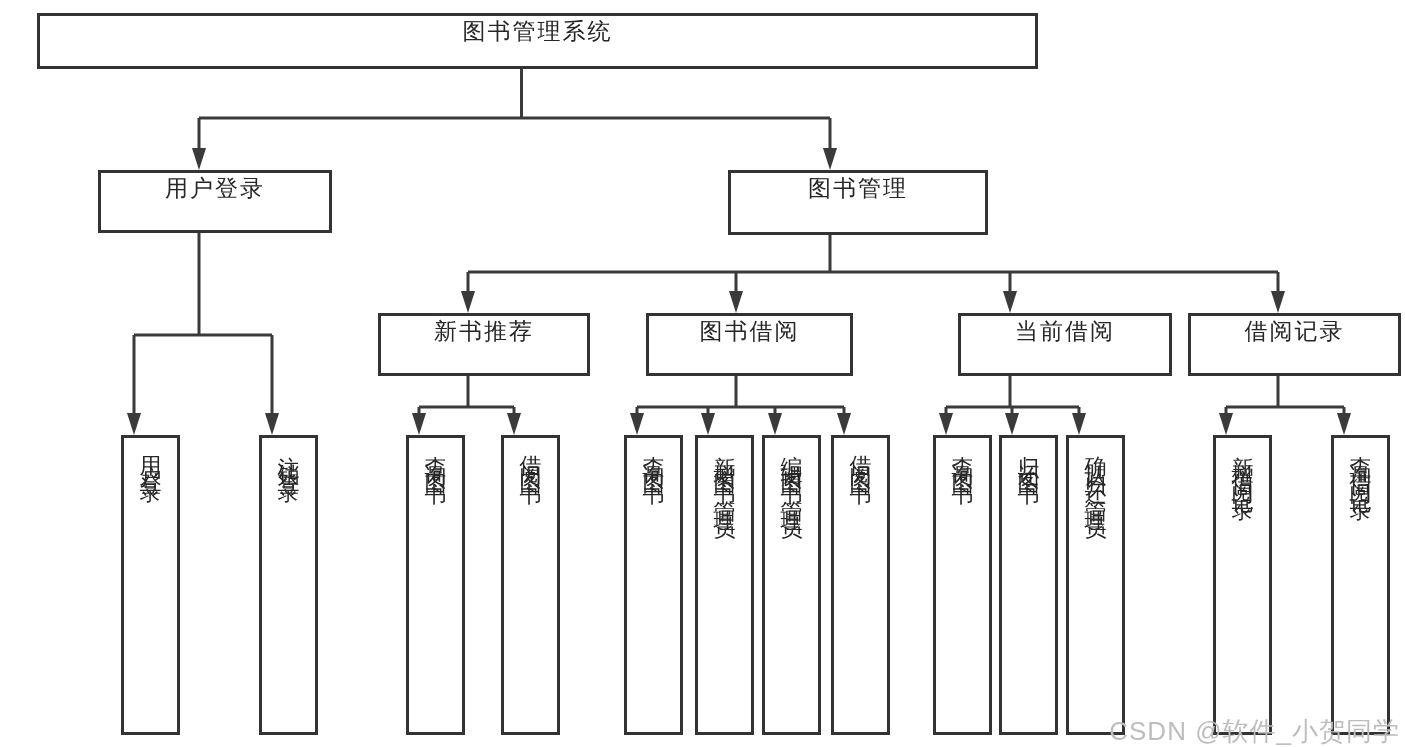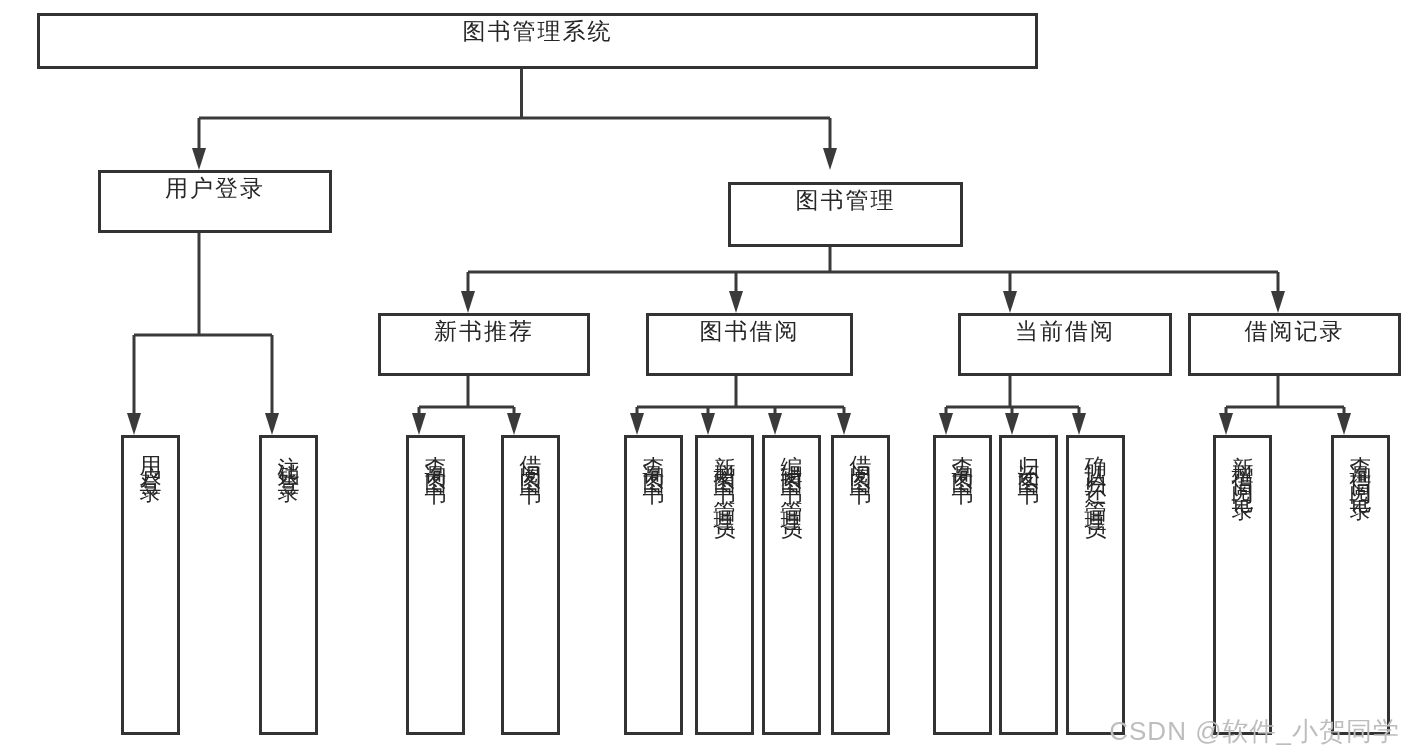--- a/index.html
+++ b/index.html
@@ -51,21 +51,21 @@
     writing-mode:vertical-lr;
     text-orientation:mixed;
     letter-spacing:9px;
     font-size:22px;
     line-height:1;
     white-space:normal;
   }
   
   .n-root{left:21px;top:13px;width:1001px;height:56px;}
   .n-user-login{left:82px;top:170px;width:234px;height:63px;}
-  .n-book-mgmt{left:712px;top:182px;width:235px;height:65px;}
+  .n-book-mgmt{left:712px;top:170px;width:260px;height:65px;}
   .n-new-book-rec{left:362px;top:313px;width:212px;height:63px;}
   .n-book-borrow{left:630px;top:313px;width:207px;height:63px;}
   .n-current-borrow{left:942px;top:313px;width:214px;height:63px;}
   .n-borrow-record{left:1172px;top:313px;width:213px;height:63px;}
   .leaf{top:435px;width:59px;height:300px;}
   .l-login{left:105px;}
   .l-logout{left:243px;}
   .l-rec-query{left:390px;}
   .l-rec-borrow{left:485px;}
   .l-bb-query{left:608px;}

